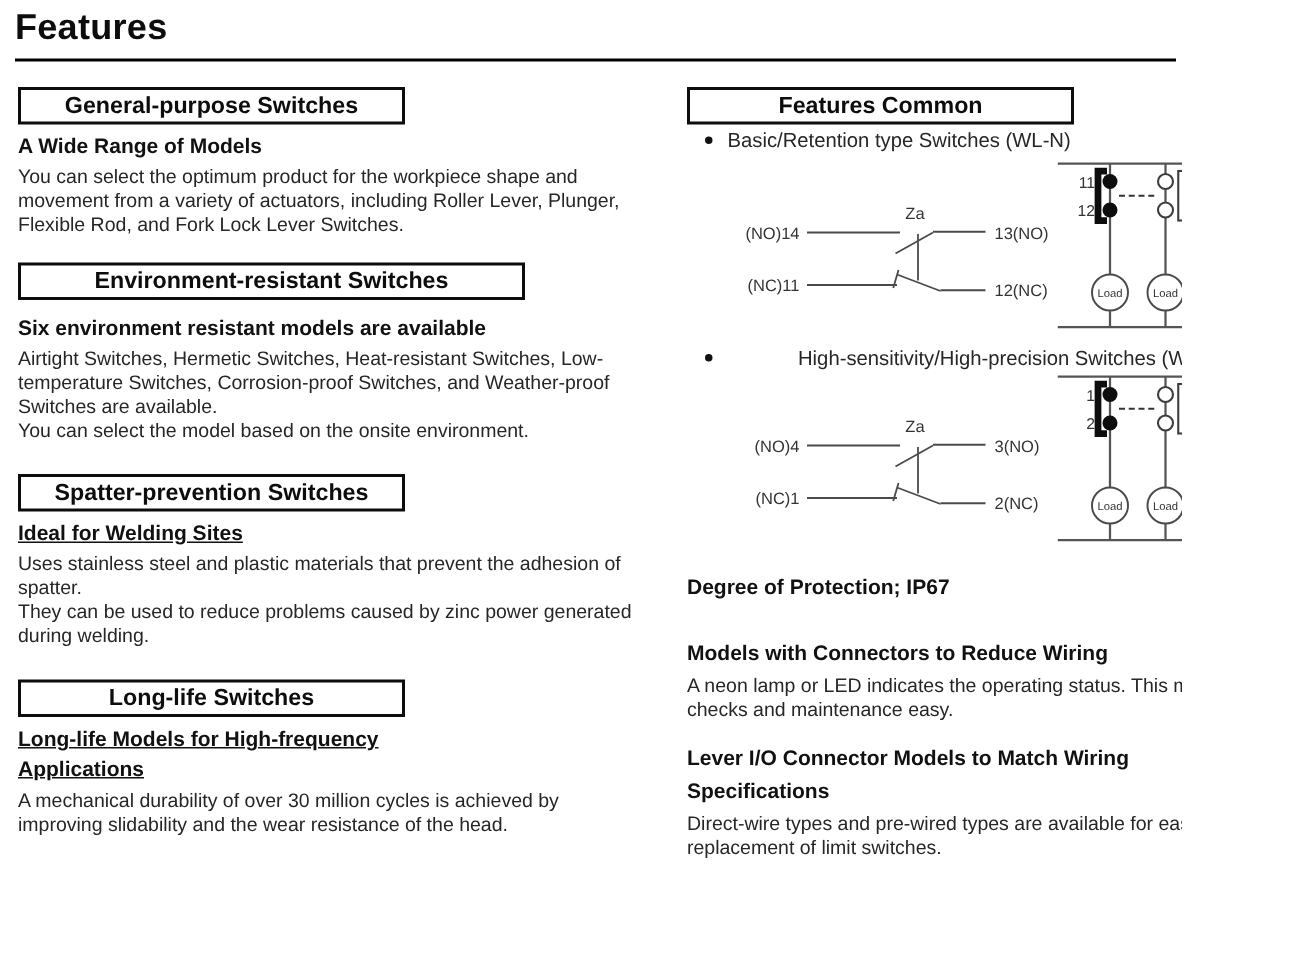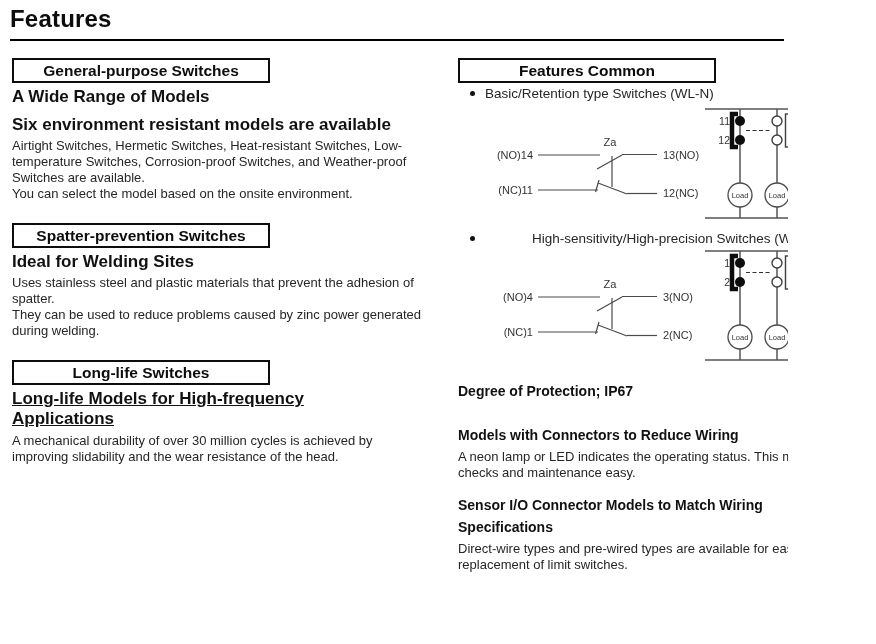--- a/index.html
+++ b/index.html
@@ -15,32 +15,32 @@
   .col-left  { width:418px; flex:none; }
   .col-right { width:414px; flex:none; margin-left:28px; }
 
   .box {
     border:2px solid #0d0d0d; height:25px; line-height:21px; text-align:center;
     font-weight:bold; font-size:15.5px; color:#0d0d0d;
   }
   .w258 { width:258px; }
   .w338 { width:338px; }
 
-  .subhead { font-size:17px; font-weight:bold; line-height:20px; white-space:pre-line; color:#111; }
+  .subhead { font-size:14px; font-weight:bold; line-height:20px; white-space:pre-line; color:#111; }
   .bodytext { font-size:13px; line-height:16px; white-space:pre-line; color:#262626; }
   .col-left .bodytext { width:414px; }
 
   .sec1 .box { margin-top:17px; }
   .sec1 .subhead { margin-top:4px; }
   .sec1 .bodytext { margin-top:3px; }
   .sec2 .box { margin-top:17px; }
   .sec2 .subhead { margin-top:8px; }
   .sec2 .bodytext { margin-top:3px; }
   .sec3 .box { margin-top:21px; }
-  .sec3 .subhead { margin-top:4px; }
+  .sec3 .subhead { margin-top:4px;text-decoration:underline; }
   .sec3 .bodytext { margin-top:3px; }
   .sec4 .box { margin-top:21px; }
   .sec4 .subhead { margin-top:4px;text-decoration:underline; }
   .sec4 .bodytext { margin-top:4px; }
 
   .fc-box { margin-top:17px; }
   .dpdb-head { font-size:17px; font-weight:bold; line-height:20px; margin-top:5px; color:#111; }
   .dpdb-body { margin-top:2px; }
   .bullet-row { display:flex; align-items:center; padding-left:12px; margin-top:2px; height:16px; }
   .bullet-row.second { margin-top:5px;gap:47px; }
@@ -83,23 +83,25 @@
   <div class="page-title">Features</div>
   <div class="title-rule"></div>
 
   <div class="columns">
 
     <div class="col-left">
 
       <div class="section sec1">
         <div class="box w258">General-purpose Switches</div>
         <div class="subhead">A Wide Range of Models</div>
+        <div class="bodytext">You can select the optimum product for the workpiece shape and movement from a variety of actuators, including Roller Lever, Plunger, Flexible Rod, and Fork Lock Lever Switches.</div>
       </div>
 
       <div class="section sec2">
+        <div class="box w338">Environment-resistant Switches</div>
         <div class="subhead">Six environment resistant models are available</div>
         <div class="bodytext">Airtight Switches, Hermetic Switches, Heat-resistant Switches, Low-temperature Switches, Corrosion-proof Switches, and Weather-proof Switches are available.
 You can select the model based on the onsite environment.</div>
       </div>
 
       <div class="section sec3">
         <div class="box w258">Spatter-prevention Switches</div>
         <div class="subhead">Ideal for Welding Sites</div>
         <div class="bodytext">Uses stainless steel and plastic materials that prevent the adhesion of spatter.
 They can be used to reduce problems caused by zinc power generated during welding.</div>
@@ -204,19 +206,19 @@
           <text class="loadt" x="35" y="92">Load</text>
           <text class="loadt" x="72" y="92">Load</text>
         </svg>
       </div>
 
       <div class="bighead ip67-head">Degree of Protection; IP67</div>
 
       <div class="bighead conn-head">Models with Connectors to Reduce Wiring</div>
       <div class="bodytext conn-body">A neon lamp or LED indicates the operating status. This makes startup checks and maintenance easy.</div>
 
-      <div class="bighead sensor-head">Sensor I/O Connector Models to Match Wiring
+      <div class="bighead sensor-head">Lever I/O Connector Models to Match Wiring
 Specifications</div>
       <div class="bodytext sensor-body">Direct-wire types and pre-wired types are available for easy replacement of limit switches.</div>
 
     </div>
   </div>
 </div>
 
 </body></html>

